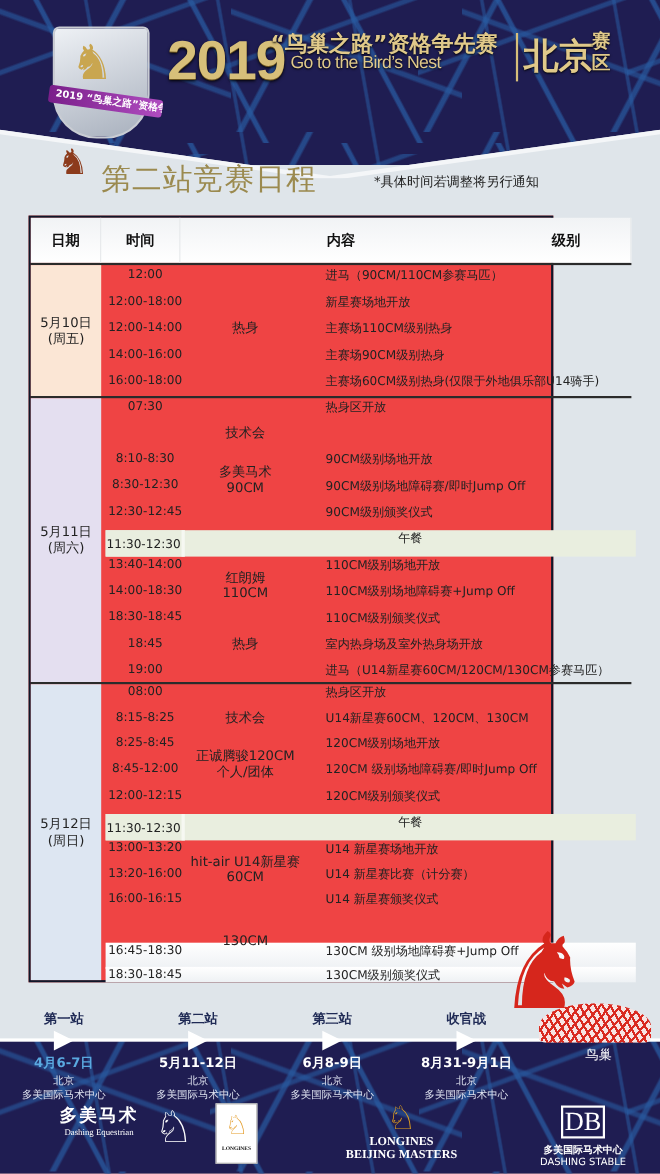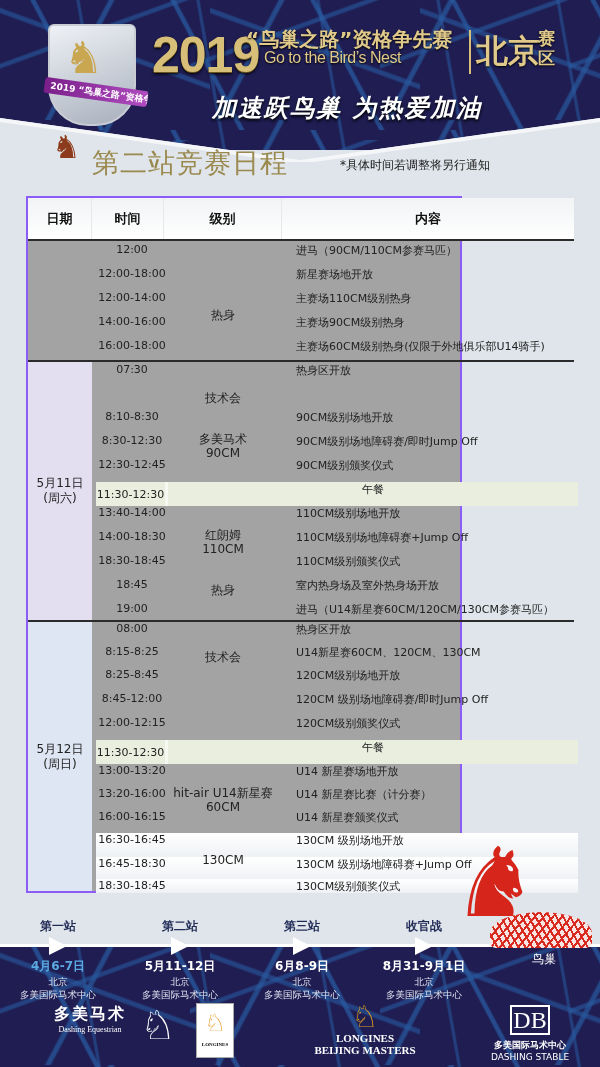--- a/index.html
+++ b/index.html
@@ -76,22 +76,22 @@
   
   #sec-horse { position: absolute; left: 52px; top: 128px; font-size: 32px; color: #8c3b1c; }
   #sec-title {
     position: absolute; left: 92px; top: 145px;
     font-size: 27px; color: #9b8a4f; letter-spacing: 1px;
   }
   #sec-note { position: absolute; left: 320px; top: 157px; font-size: 12px; color: #222; margin-left: 20px; }
 
   
   #schedule {
-    position: absolute; left: 26px; top: 196px; width: 436px; height: 697px;
-    border: 2px solid #8b5cf6; background: #a3a3a3;
+    position: absolute; left: 26px; top: 196px; width: 477px; height: 697px;
+    border: 2px solid #0f172a; background: #ef4444;
   }
   .thead {
     position: absolute; left: 0; top: 0; width: 546px; height: 43px;
     border-bottom: 2px solid #2b2b2b; display: flex;
     background: linear-gradient(#f1f3f5, #ffffff);
   }
   .th {
     font-weight: bold; font-size: 13px; color: #111;
     display: flex; align-items: center; justify-content: center;
     border-right: 1px solid #e6e8ea;
@@ -110,21 +110,21 @@
     position: absolute; left: 68px; width: 482px; height: 24px;
     display: flex; align-items: flex-start; font-size: 11px; color: #222;
   }
   .row .time { width: 72px; text-align: center; }
   .row .content { position: absolute; left: 200px; white-space: nowrap; }
   .row.lunch { background: #e9eedf; }
   .row.lunch .time { background: #e9eedf; border-right: 3px solid #f6f8f2; height: 100%; display: flex; align-items: center; justify-content: center; }
   .row.lunch .content { left: 72px; width: 410px; text-align: center; }
   .level {
     position: absolute; left: 136px; width: 118px;
-    display: flex; flex-direction: column; align-items: center; justify-content: center;
+    display: flex; flex-direction: column; align-items: center; justify-content: flex-start;
     font-size: 12px; color: #222; line-height: 14px; text-align: center;
   }
   .shade { background: linear-gradient(#ffffff, #eef1f4); }
 
   
   #timeline-bg { position: absolute; left: 0; top: 945px; width: 600px; height: 122px; }
   #timeline-line { position: absolute; left: 0; top: 944px; width: 600px; height: 3px; background: #ffffff; }
   .stage {
     position: absolute; top: 918px; width: 120px; text-align: center;
   }
@@ -177,37 +177,40 @@
   <div id="badge">
     <span class="horse">♞</span>
     <div class="ribbon">2019 “鸟巢之路”资格争先赛 Go to the Bird's Nest</div>
   </div>
   <div id="title-year">2019</div>
   <div id="title-cn">“鸟巢之路”资格争先赛</div>
   <div id="title-en">Go to the Bird’s Nest</div>
   <div id="title-sep"></div>
   <div id="title-city">北京</div>
   <div id="title-zone">赛区</div>
-  <div id="slogan">加速跃鸟巢  为热爱加油</div>
 </div>
 <div id="header-edge"></div>
 
 <span id="sec-horse">♞</span>
 <div id="sec-title">第二站竞赛日程</div>
 <div id="sec-note">*具体时间若调整将另行通知</div>
 
 <div id="schedule">
   <div class="thead">
     <div class="th c-date">日期</div>
     <div class="th c-time">时间</div>
+    <div class="th c-content">内容</div>
     <div class="th c-level">级别</div>
-    <div class="th c-content">内容</div>
   </div>
 
   <div class="day" style="top:43px;height:121px;">
+    <div class="date-cell" style="background:#fbe6d5;">
+      <span>5月10日</span>
+      <span>(周五)</span>
+    </div>
     <div class="row" style="top:2px">
         <span class="time">12:00</span>
         <span class="content">进马（90CM/110CM参赛马匹）</span>
       </div>
     <div class="row" style="top:26px">
         <span class="time">12:00-18:00</span>
         <span class="content">新星赛场地开放</span>
       </div>
     <div class="row" style="top:50px">
         <span class="time">12:00-14:00</span>
@@ -321,34 +324,34 @@
         <span class="content">U14 新星赛场地开放</span>
       </div>
     <div class="row" style="top:165px">
         <span class="time">13:20-16:00</span>
         <span class="content">U14 新星赛比赛（计分赛）</span>
       </div>
     <div class="row" style="top:188px">
         <span class="time">16:00-16:15</span>
         <span class="content">U14 新星赛颁奖仪式</span>
       </div>
-    <div class="row shade" style="top:211px">
-        <span class="time">16:30-16:45</span>
-        <span class="content">130CM 级别场地开放</span>
-      </div>
     <div class="row shade" style="top:235px">
         <span class="time">16:45-18:30</span>
         <span class="content">130CM 级别场地障碍赛+Jump Off</span>
       </div>
     <div class="row shade" style="top:257px;height:14px;overflow:hidden;">
         <span class="time">18:30-18:45</span>
         <span class="content">130CM级别颁奖仪式</span>
       </div>
     <div class="level" style="top:23px;height:24px;">
       <span>技术会</span>
+    </div>
+    <div class="level" style="top:58px;height:48px;">
+      <span>正诚腾骏120CM</span>
+      <span>个人/团体</span>
     </div>
     <div class="level" style="top:154px;height:48px;">
       <span>hit-air U14新星赛</span>
       <span>60CM</span>
     </div>
     <div class="level" style="top:226px;height:24px;">
       <span>130CM</span>
     </div>
   </div>
 </div>

